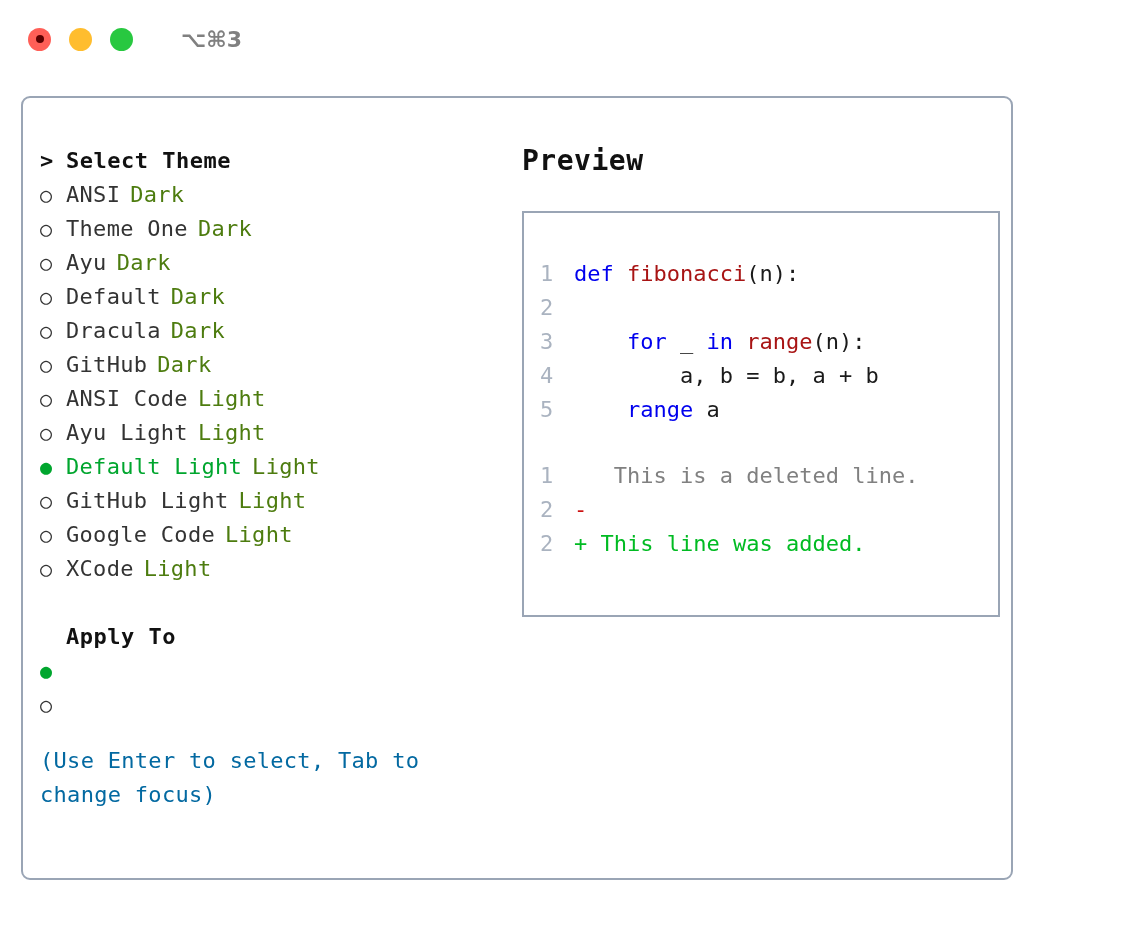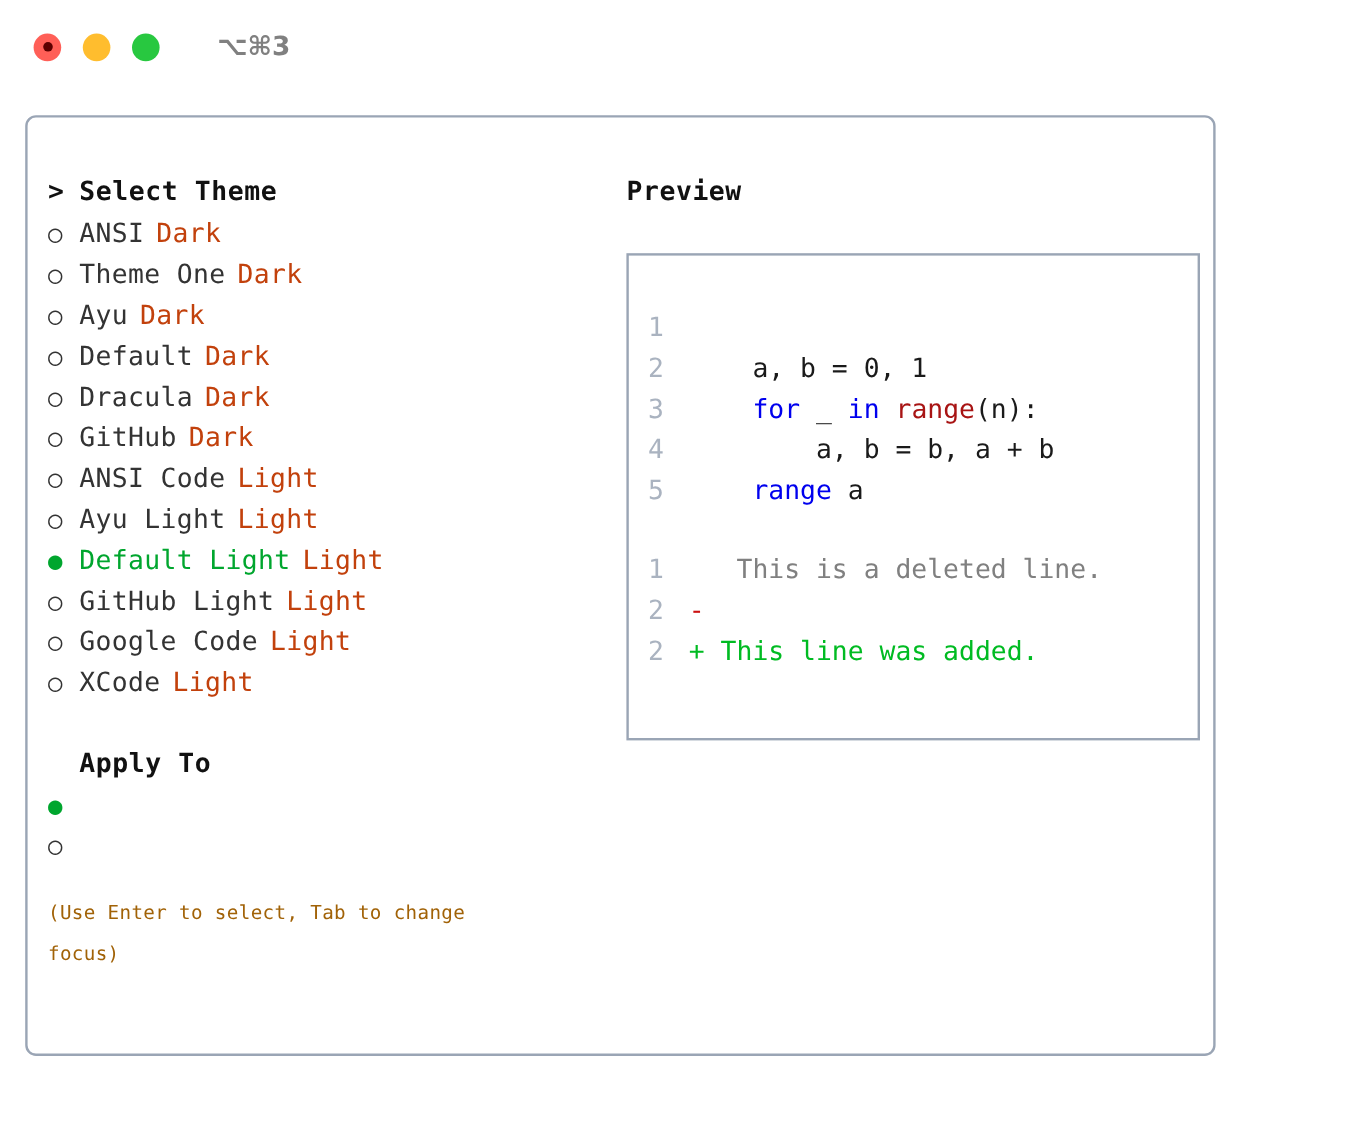--- a/index.html
+++ b/index.html
@@ -103,43 +103,43 @@
   .opt .marker {
     display: inline-block;
     width: 26px;
     color: #333333;
     font-size: 20px;
   }
   .opt.selected { color: #00a62e; }
   .opt.selected .marker { color: #00a62e; }
 
   .badge {
-    color: #c2410c;
+    color: #4d7c0f;
     margin-left: 10px;
   }
 
   .spacer-row { height: 34px; }
   .spacer-row-sm { height: 22px; }
 
   .hint {
-    font-size: 16px;
+    font-size: 22px;
     line-height: 34px;
-    color: #a16207;
+    color: #0369a1;
     width: 410px;
     letter-spacing: 0.3px;
   }
 
   
   .right-col {
     flex: none;
     padding-left: 22px;
   }
 
   .preview-title {
-    font-size: 22px;
+    font-size: 28px;
     font-weight: bold;
     color: #111111;
     line-height: 34px;
     letter-spacing: 0.5px;
   }
 
   .code-box {
     margin-top: 33px;
     width: 478px;
     height: 406px;
@@ -279,22 +279,22 @@
 
       <div class="spacer-row-sm"></div>
 
       <div class="hint">(Use Enter to select, Tab to change focus)</div>
     </div>
 
     <div class="right-col">
       <div class="preview-title">Preview</div>
       <div class="code-box">
         <div id="code-lines">
-            <div class="code-line"><span class="lineno">1</span></div>
-            <div class="code-line"><span class="lineno">2</span><span class="code-text"><span class="plain">    a, b = 0, 1</span></span></div>
+            <div class="code-line"><span class="lineno">1</span><span class="code-text"><span class="kw">def</span><span class="plain"> </span><span class="fn">fibonacci</span><span class="plain">(n):</span></span></div>
+            <div class="code-line"><span class="lineno">2</span></div>
             <div class="code-line"><span class="lineno">3</span><span class="code-text"><span class="plain">    </span><span class="kw">for</span><span class="plain"> _ </span><span class="kw">in</span><span class="plain"> </span><span class="fn">range</span><span class="plain">(n):</span></span></div>
             <div class="code-line"><span class="lineno">4</span><span class="code-text"><span class="plain">        a, b = b, a + b</span></span></div>
             <div class="code-line"><span class="lineno">5</span><span class="code-text"><span class="plain">    </span><span class="kw">range</span><span class="plain"> a</span></span></div>
           </div>
         <div class="code-gap"></div>
         <div id="diff-lines">
             <div class="code-line"><span class="lineno">1</span><span class="code-text ctx"> </span><span class="code-text ctx">  This is a deleted line.</span></div>
             <div class="code-line"><span class="lineno">2</span><span class="code-text del">-</span></div>
             <div class="code-line"><span class="lineno">2</span><span class="code-text add">+</span><span class="code-text add"> This line was added.</span></div>
           </div>

